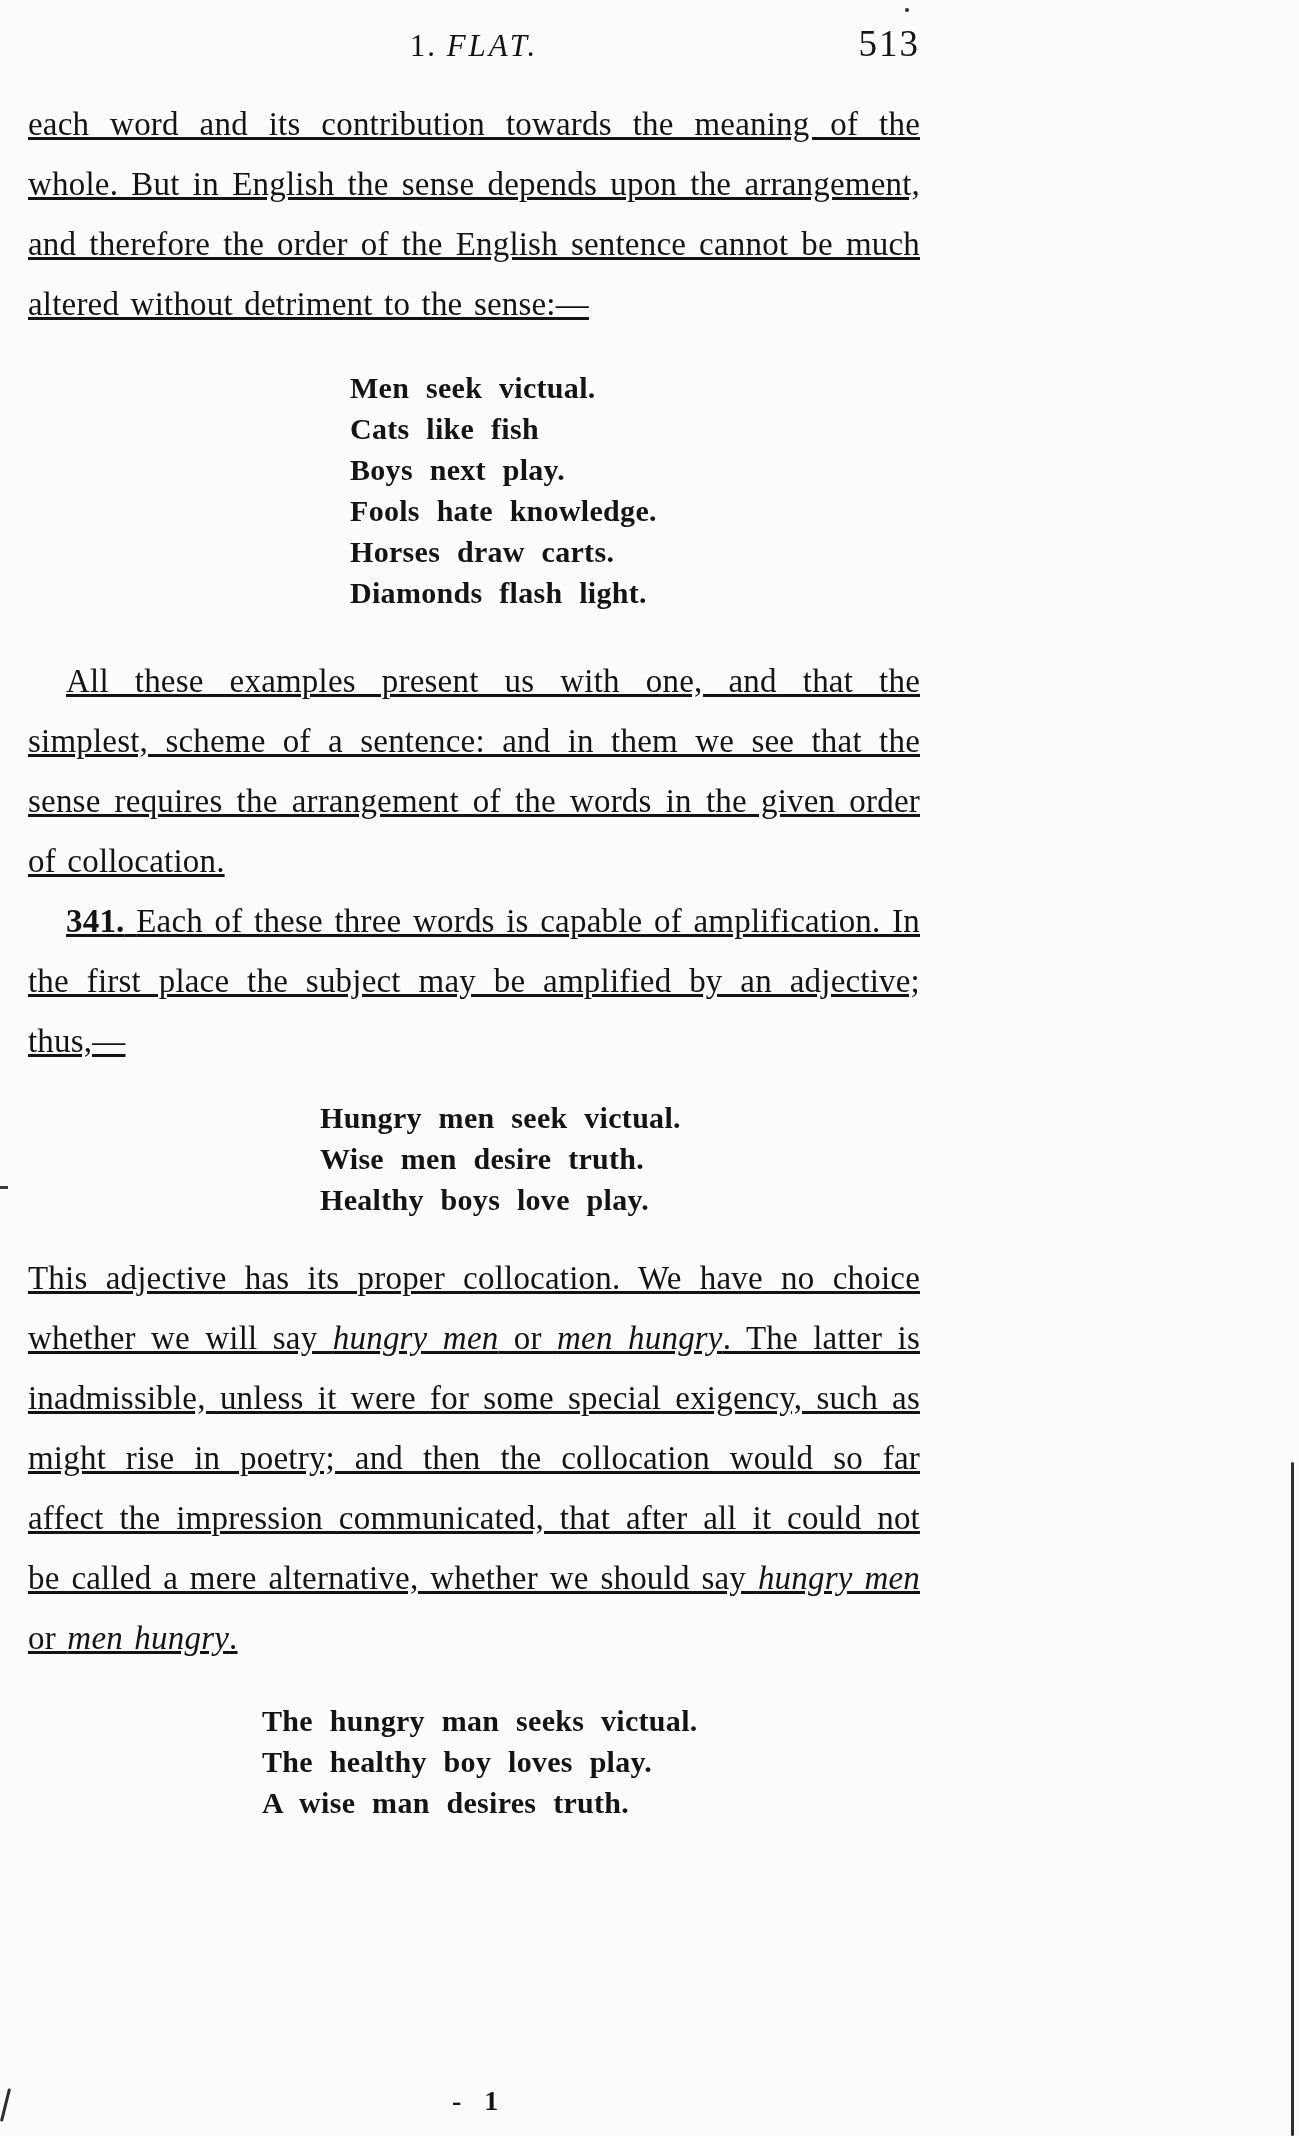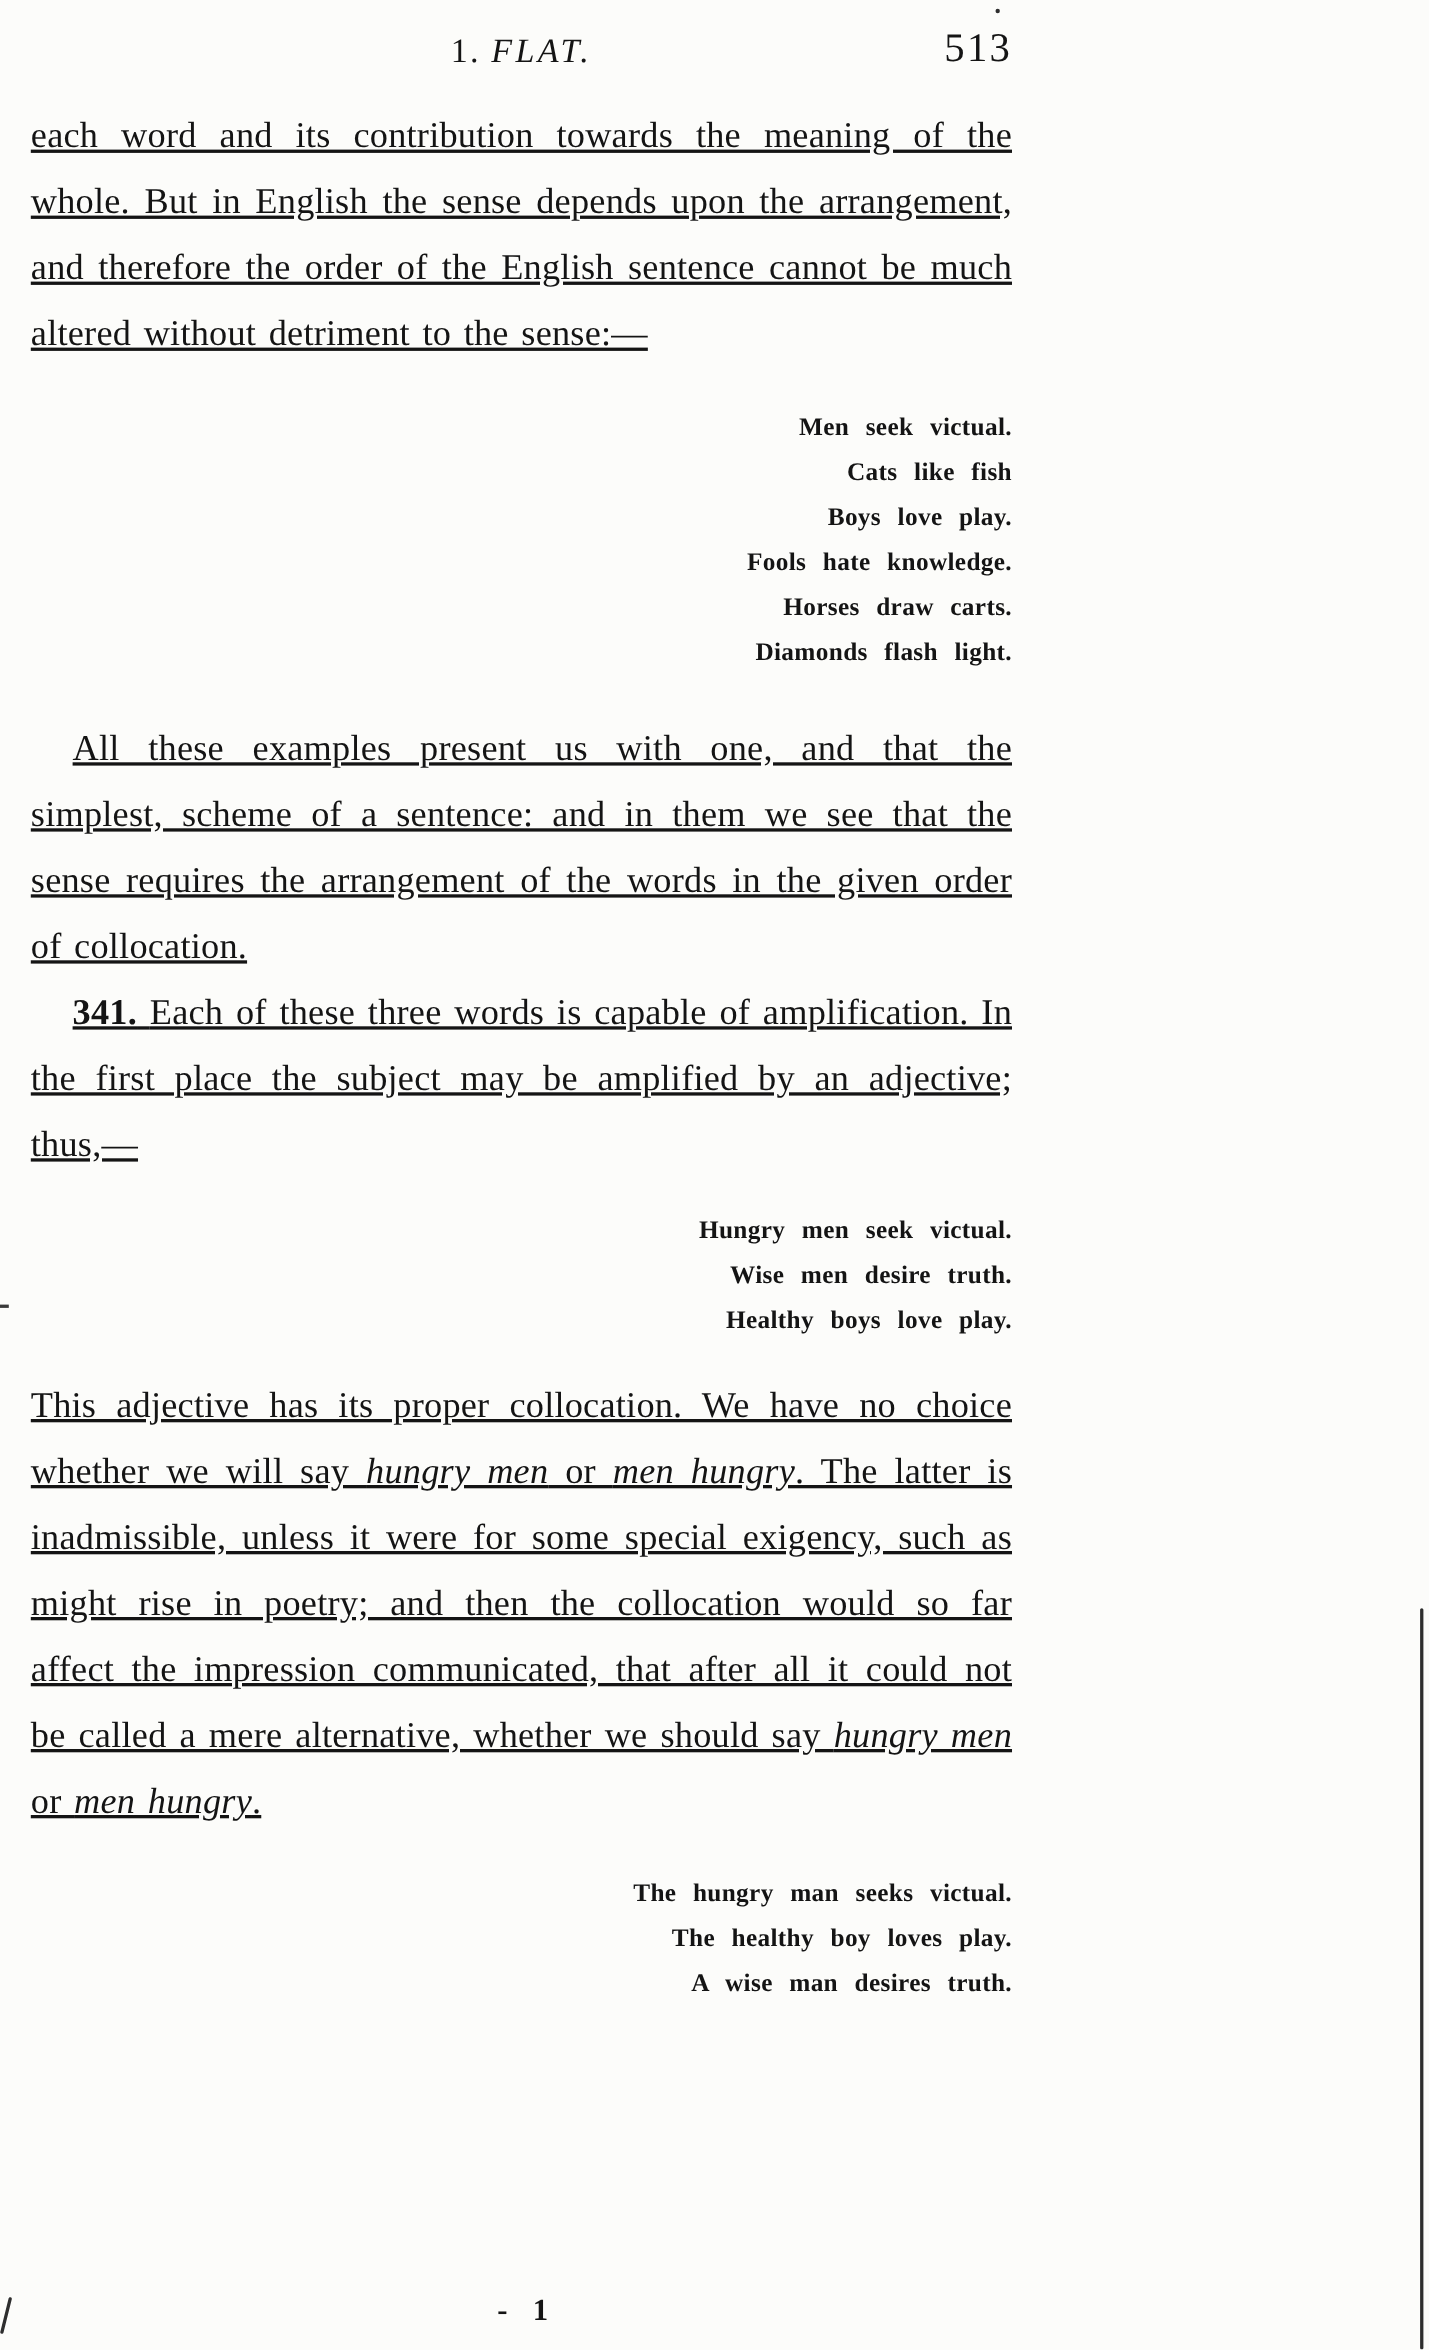--- a/index.html
+++ b/index.html
@@ -34,23 +34,23 @@
     word-spacing:3px; letter-spacing:0.2px;text-decoration:underline;
   }
   p.first { margin-top:10px; }
   .ind38 { text-indent:38px; }
   .ind48 { text-indent:48px; }
   .it { font-style:italic; }
   .bd { font-weight:bold; }
 
   
   .examples {
-    font-weight:bold; font-size:23px; line-height:41px;
+    font-weight:bold; font-size:30px; line-height:41px;
     word-spacing:9px; letter-spacing:0.3px;
-    margin-top:30px; margin-bottom:32px;text-align:right;
+    margin-top:30px; margin-bottom:32px;
   }
   .examples .line { white-space:nowrap; }
   .g1 { margin-left:322px; margin-top:33px; margin-bottom:38px; }
   .g2 { margin-left:292px; margin-top:26px; margin-bottom:28px; }
   .g3 { margin-left:234px; margin-top:32px; margin-bottom:0; }
 
   
   .footer-mark {
     position:absolute; left:452px; top:2085px;
     font-size:28px; font-weight:bold; letter-spacing:8px;
@@ -89,21 +89,21 @@
       <div class="page-number">513</div>
     </div>
 
     <p class="body first">
       <span>each word and its contribution towards the meaning of the whole.  But in English the sense depends upon the arrangement, and therefore the order of the English sentence cannot be much altered without detriment to the sense:—</span>
     </p>
 
     <div class="examples g1">
       <div class="line">Men seek victual.</div>
       <div class="line">Cats like fish</div>
-      <div class="line">Boys love play.</div>
+      <div class="line">Boys next play.</div>
       <div class="line">Fools hate knowledge.</div>
       <div class="line">Horses draw carts.</div>
       <div class="line">Diamonds flash light.</div>
     </div>
 
     <p class="body ind38">
       <span>All these examples present us with one, and that the simplest, scheme of a sentence: and in them we see that the sense requires the arrangement of the words in the given order of collocation.</span>
     </p>
 
     <p class="body ind38">

